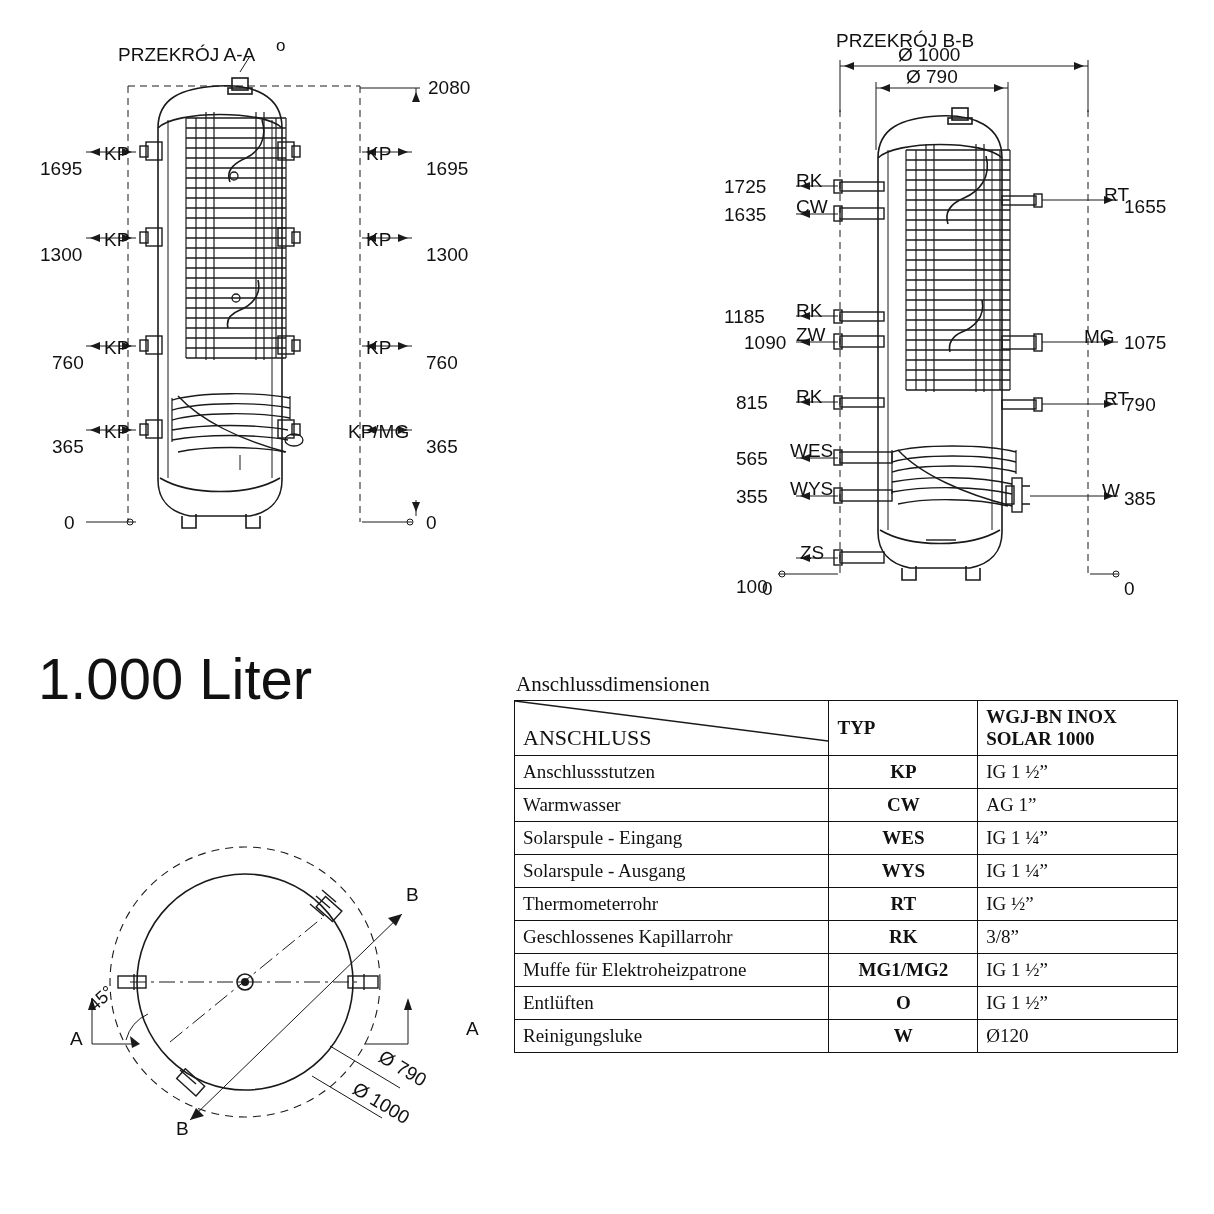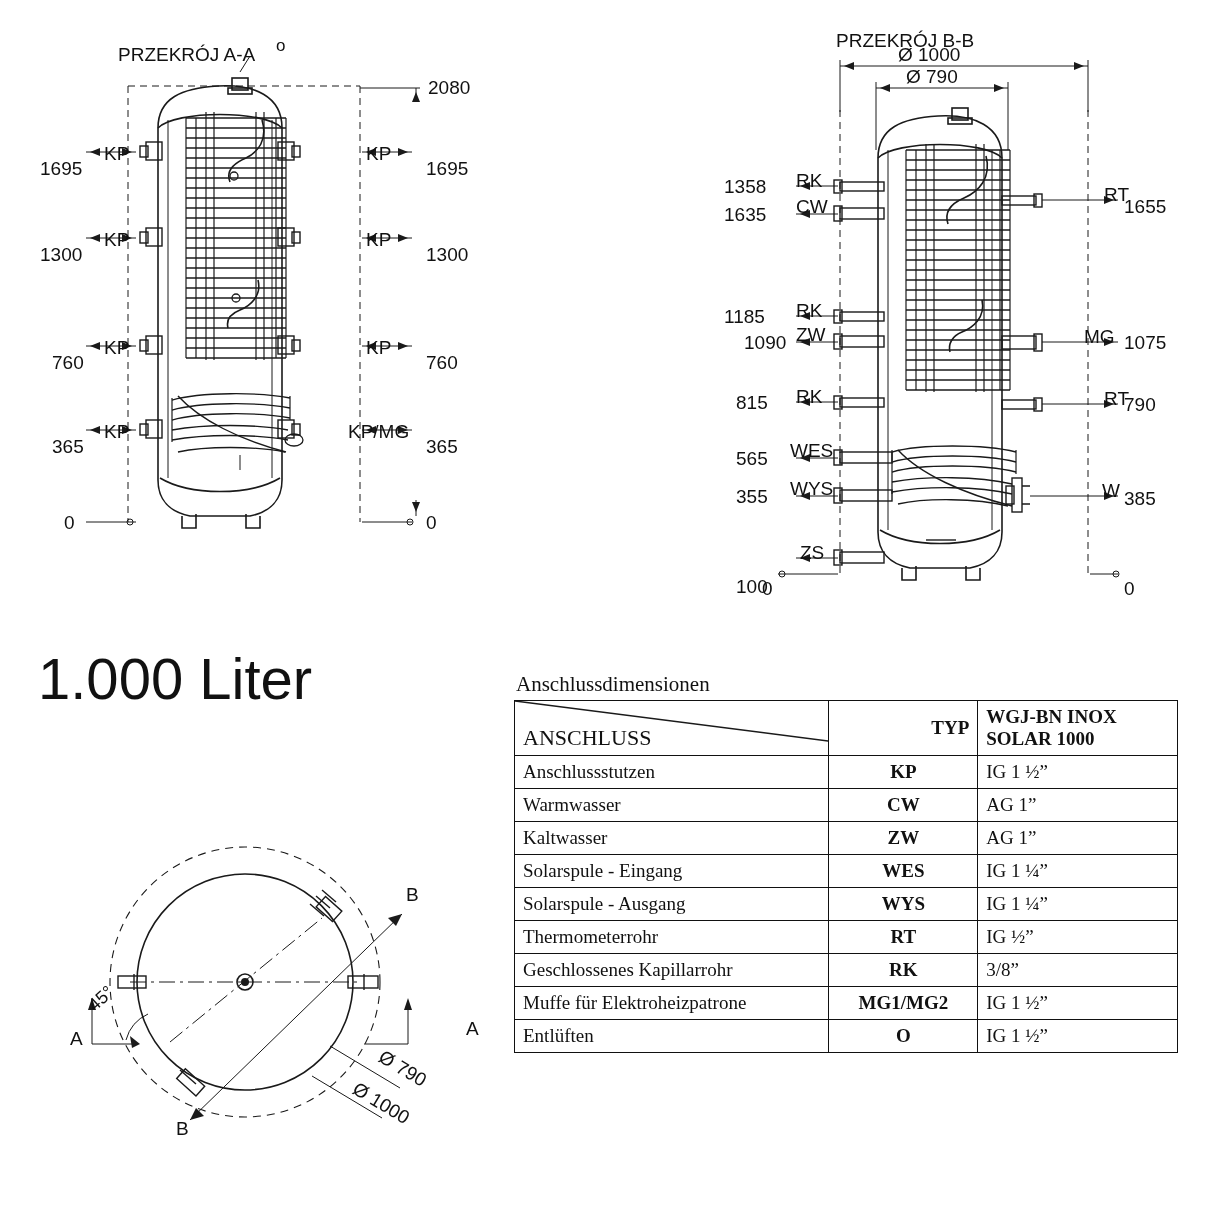--- a/index.html
+++ b/index.html
@@ -17,21 +17,21 @@
   
   #table-wrap{position:absolute;left:514px;top:700px;width:664px;}
   #table-caption{position:absolute;left:516px;top:672px;font-family:"Liberation Serif",serif;font-size:21px;}
   table{border-collapse:collapse;width:664px;font-family:"Liberation Serif",serif;font-size:19px;}
   table td,table th{border:1.5px solid #111;padding:5px 8px;height:21px;}
   td.c1{width:320px;text-align:left;}
   td.c2{width:138px;text-align:center;font-weight:bold;}
   td.c3{width:200px;}
   .hdr-cell{position:relative;height:54px;padding:0;}
   .hdr-diag{position:absolute;left:0;top:0;width:100%;height:100%;}
-  .hdr-typ{width:138px;text-align:right;font-weight:bold;vertical-align:middle;}
+  .hdr-typ{width:138px;text-align:left;font-weight:bold;vertical-align:middle;}
   .hdr-model{width:200px;text-align:left;font-weight:bold;line-height:1.15;}
   .hdr-anschluss{position:absolute;left:8px;bottom:4px;font-family:"Liberation Serif",serif;font-size:22px;}
 </style>
 </head>
 <body>
 
 <div class="abs" style="left:0;top:0;width:500px;height:600px;">
   <svg width="500" height="600" viewBox="0 0 500 600">
     <g fill="none" stroke="#1a1a1a" stroke-width="1.6">
 
@@ -364,21 +364,21 @@
       <circle cx="62" cy="574" r="3" fill="none" stroke="#1a1a1a" stroke-width="1"></circle>
       <circle cx="396" cy="574" r="3" fill="none" stroke="#1a1a1a" stroke-width="1"></circle>
     </g>
   </svg>
 </div>
 
 <div class="title" style="left:836px;top:30px;">PRZEKRÓJ B-B</div>
 <div class="lbl" style="left:898px;top:44px;">Ø 1000</div>
 <div class="lbl" style="left:906px;top:66px;">Ø 790</div>
 
-<div class="lbl" style="left:724px;top:176px;">1358</div>
+<div class="lbl" style="left:724px;top:176px;">1725</div>
 <div class="lbl" style="left:724px;top:204px;">1635</div>
 <div class="lbl" style="left:724px;top:306px;">1185</div>
 <div class="lbl" style="left:724px;top:332px;margin-left:20px;">1090</div>
 <div class="lbl" style="left:736px;top:392px;">815</div>
 <div class="lbl" style="left:736px;top:448px;">565</div>
 <div class="lbl" style="left:736px;top:486px;">355</div>
 <div class="lbl" style="left:736px;top:576px;">100</div>
 <div class="lbl" style="left:762px;top:578px;">0</div>
 
 <div class="lbl" style="left:796px;top:170px;">RK</div>
@@ -490,25 +490,20 @@
         <td class="c1">Anschlussstutzen</td>
         <td class="c2">KP</td>
         <td class="c3">IG 1 ½”</td>
       </tr>
       <tr>
         <td class="c1">Warmwasser</td>
         <td class="c2">CW</td>
         <td class="c3">AG 1”</td>
       </tr>
       <tr>
-        <td class="c1">Kaltwasser</td>
-        <td class="c2">ZW</td>
-        <td class="c3">AG 1”</td>
-      </tr>
-      <tr>
         <td class="c1">Solarspule - Eingang</td>
         <td class="c2">WES</td>
         <td class="c3">IG 1 ¼”</td>
       </tr>
       <tr>
         <td class="c1">Solarspule - Ausgang</td>
         <td class="c2">WYS</td>
         <td class="c3">IG 1 ¼”</td>
       </tr>
       <tr>
@@ -524,15 +519,20 @@
       <tr>
         <td class="c1">Muffe für Elektroheizpatrone</td>
         <td class="c2">MG1/MG2</td>
         <td class="c3">IG 1 ½”</td>
       </tr>
       <tr>
         <td class="c1">Entlüften</td>
         <td class="c2">O</td>
         <td class="c3">IG 1 ½”</td>
       </tr>
+      <tr>
+        <td class="c1">Reinigungsluke</td>
+        <td class="c2">W</td>
+        <td class="c3">Ø120</td>
+      </tr>
     </tbody>
   </table>
 </div>
 
 </body></html>

